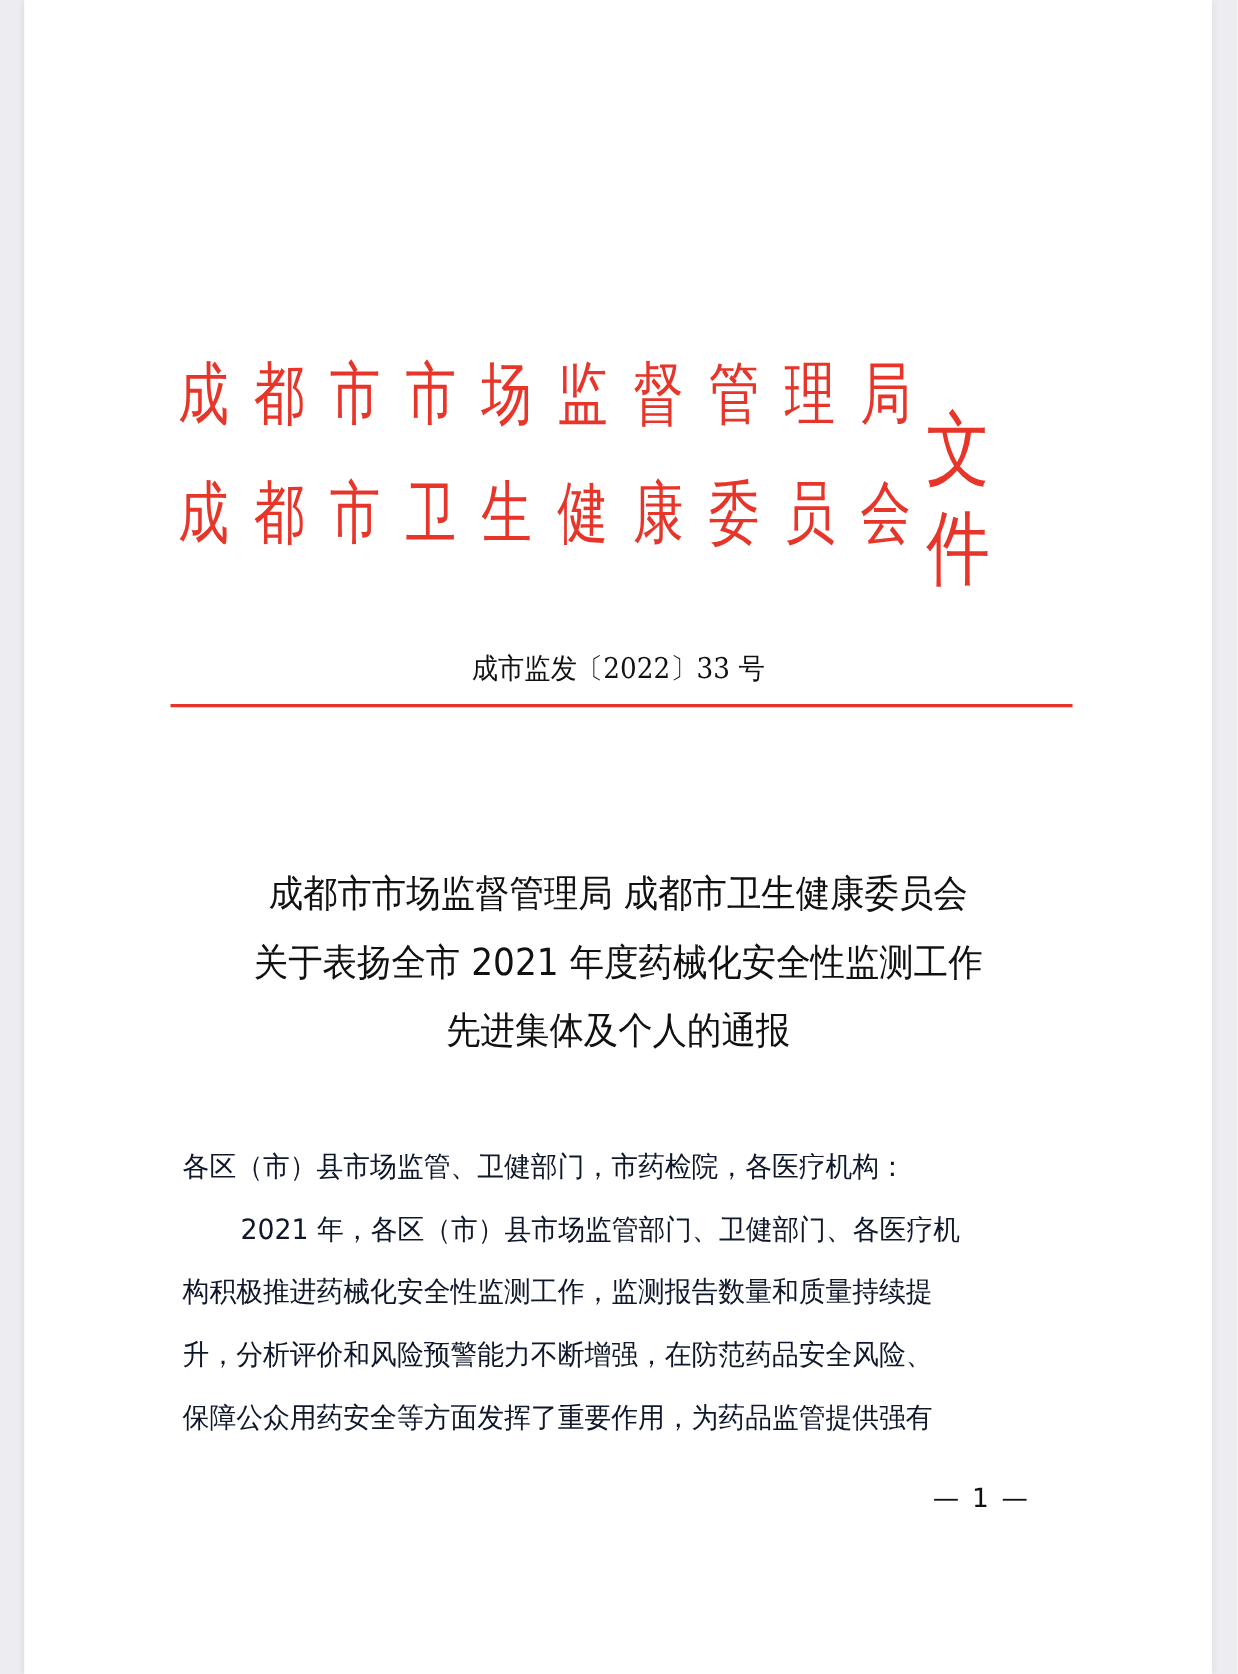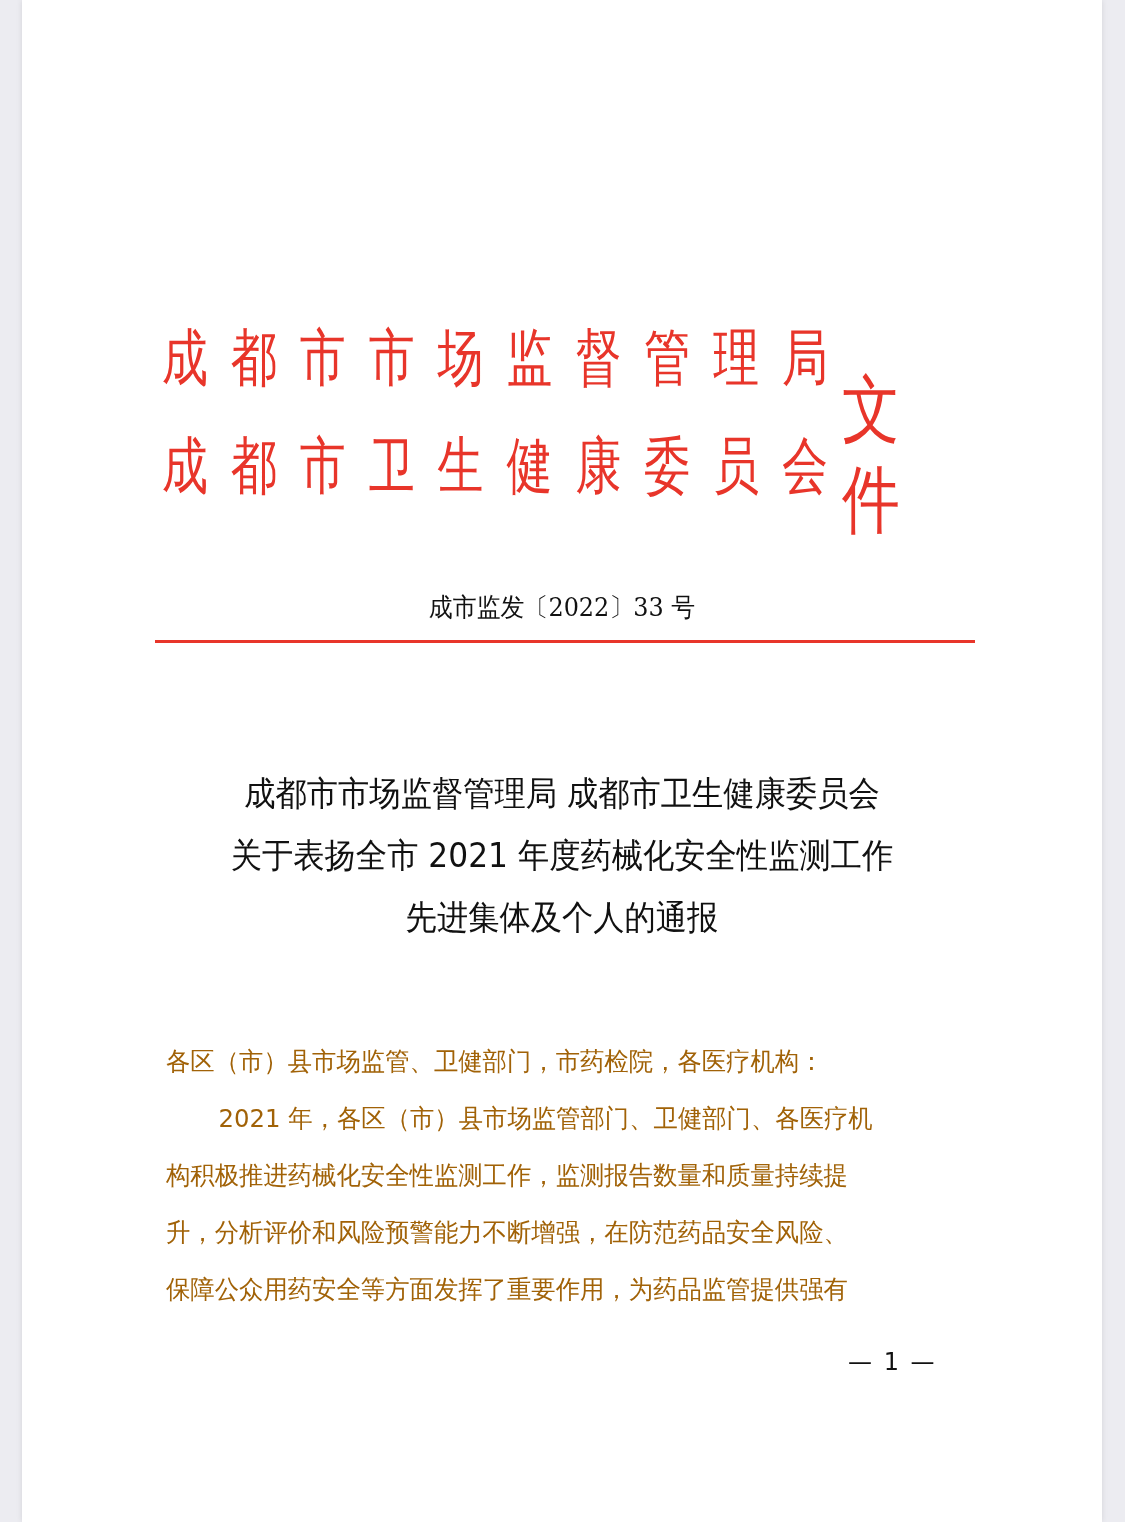--- a/index.html
+++ b/index.html
@@ -76,38 +76,38 @@
       left: 133px;
       top: 640px;
       width: 820px;
       height: 3px;
       background: #e8352a;
     }
     .title-block {
       position: absolute;
       left: 0;
       width: 1080px;
-      top: 762px;
+      top: 782px;
       text-align: center;
       font-size: 34px;
       line-height: 62px;
       color: #111;
     }
     .title-line {
       display: block;
       transform: scaleX(0.92);
     }
     .body-text {
       position: absolute;
       left: 144px;
       width: 810px;
       top: 1033px;
       font-size: 25.5px;
       line-height: 57px;
-      color: #a16207;
+      color: #0f172a;
     }
     .body-line {
       display: block;
       white-space: nowrap;
       transform: scaleX(0.955);
       transform-origin: left center;
     }
     .body-line.indent {
       padding-left: 55px;
     }

